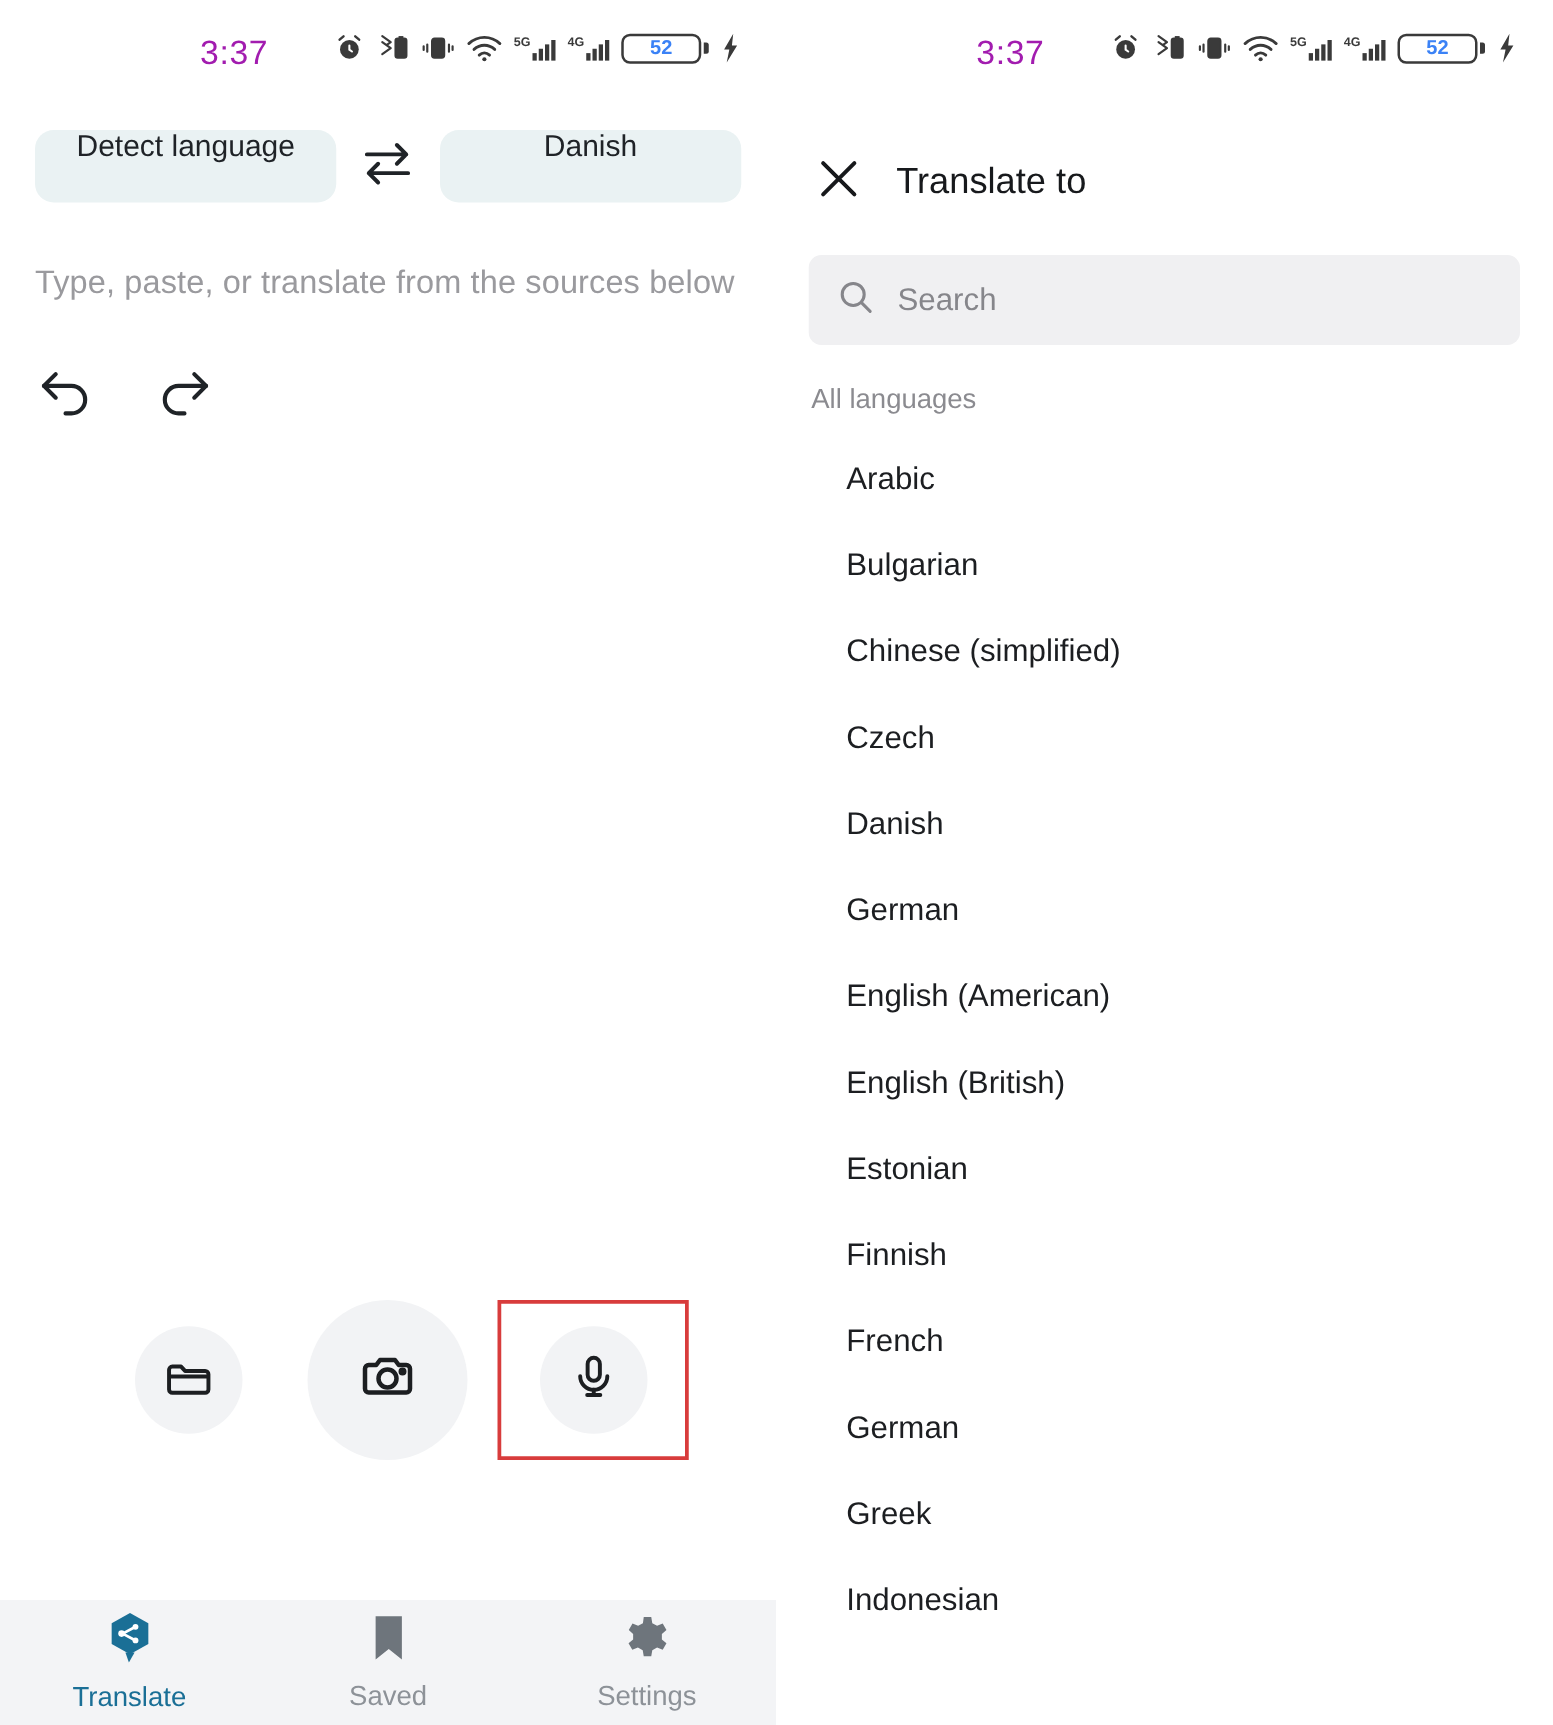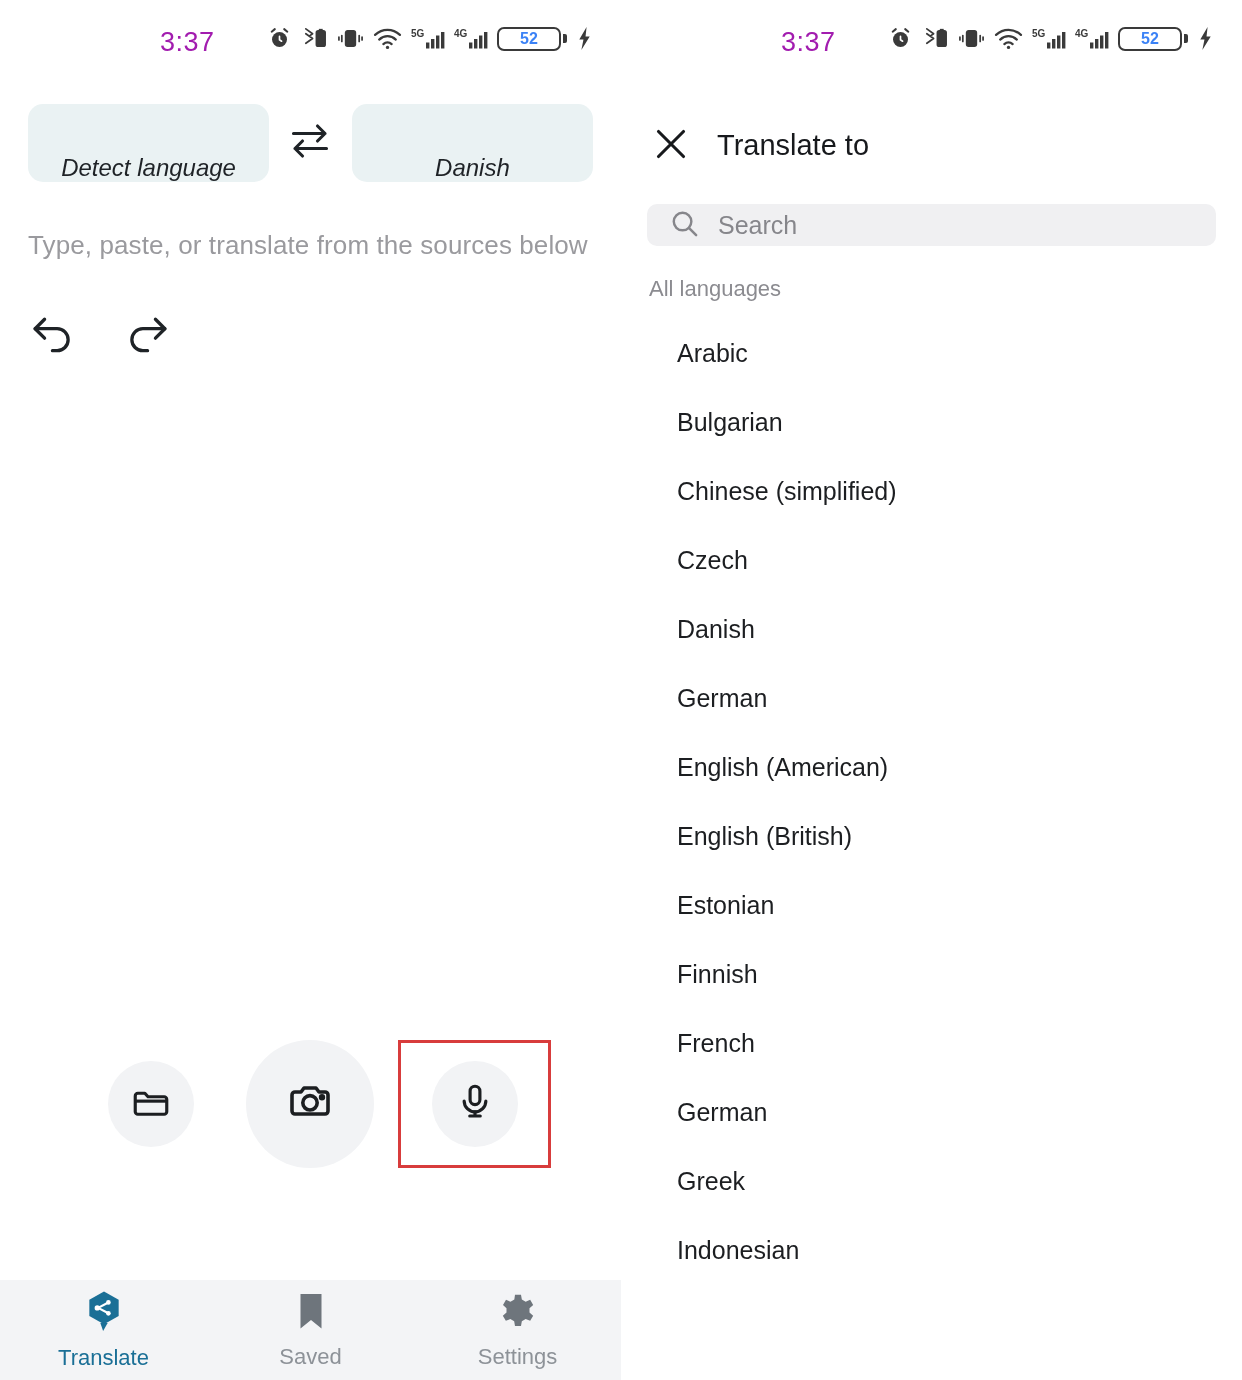--- a/index.html
+++ b/index.html
@@ -35,22 +35,22 @@
     font-size:16px; color:#3b82f6; font-weight:700;
   }
   .battnub { width:4px; height:9px; background:#3a3a3a; border-radius:0 2px 2px 0; }
 
   
   .chiprow {
     display:flex; align-items:center; margin-top:19px; padding:0 28px;
   }
   .chip {
     background:#eaf2f3; border-radius:15px;
-    height:78px; display:flex; align-items:flex-end; justify-content:center;
-    font-size:24px; color:#1f2327;font-style:italic;
+    height:58px; display:flex; align-items:flex-start; justify-content:center;
+    font-size:24px; color:#1f2327;
   }
   .chip.src { width:242px; }
   .chip.dst { width:242px; }
   .swap {
     width:83px; display:flex; align-items:center; justify-content:center;
   }
 
   .placeholder {
     margin-top:48px; padding:0 28px;
     font-size:26px; color:#9a9a9e; letter-spacing:0.1px;
@@ -88,21 +88,21 @@
   .navitem.active .navlabel { color:#1a6f96; }
 
   
   .sheethdr {
     display:flex; align-items:center; gap:26px;
     padding:0 30px; height:85px; margin-top:18px;
   }
   .sheettitle { font-size:29px; color:#17191c; }
   .searchwrap { padding:0 26px; margin-top:16px; }
   .searchbox {
-    background:#f0f0f2; border-radius:10px; height:42px;
+    background:#f0f0f2; border-radius:10px; height:72px;
     display:flex; align-items:center; gap:18px; padding:0 22px;
   }
   .searchtext { font-size:25px; color:#86868b; }
   .seclabel {
     padding:0 28px; margin-top:30px;
     font-size:22px; color:#8b8b90;
   }
   .langlist { margin-top:17px; }
   .langitem {
     height:69px; display:flex; align-items:center;

